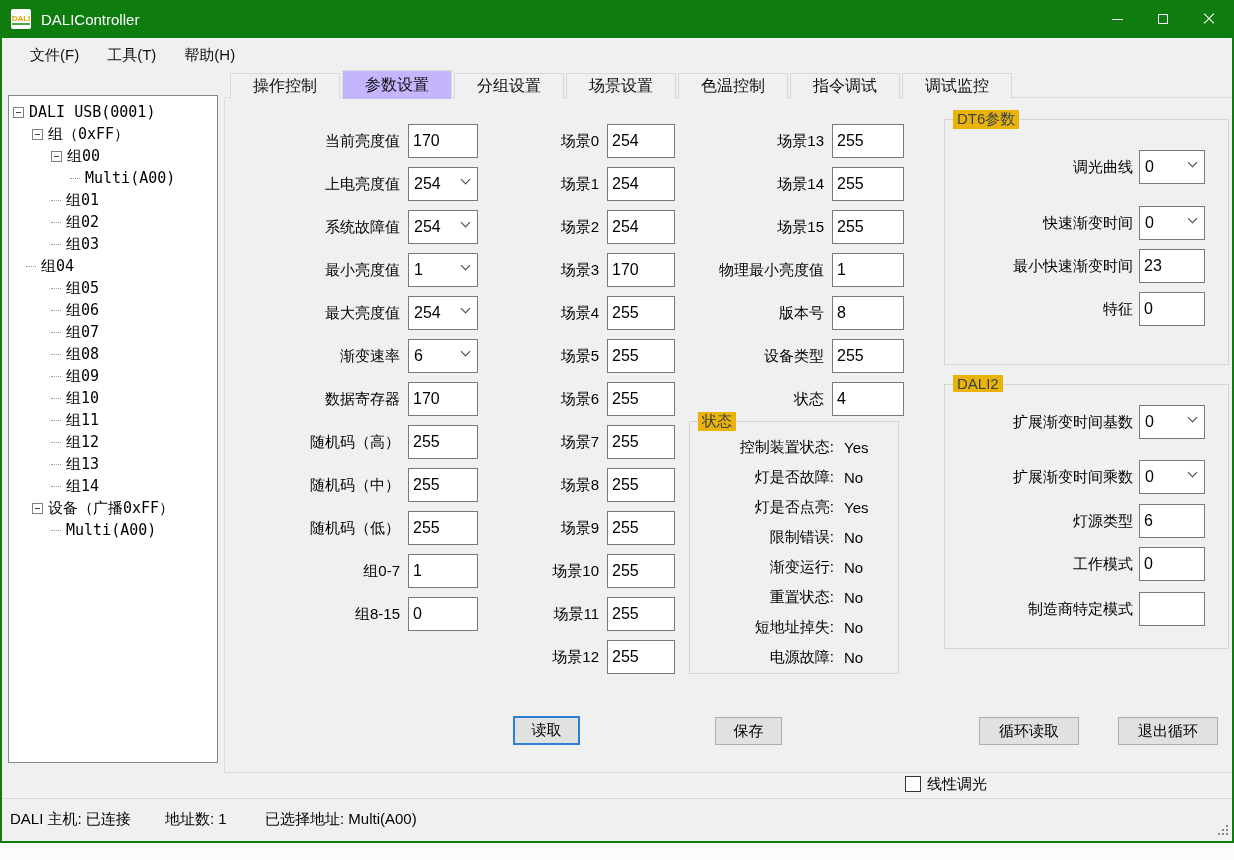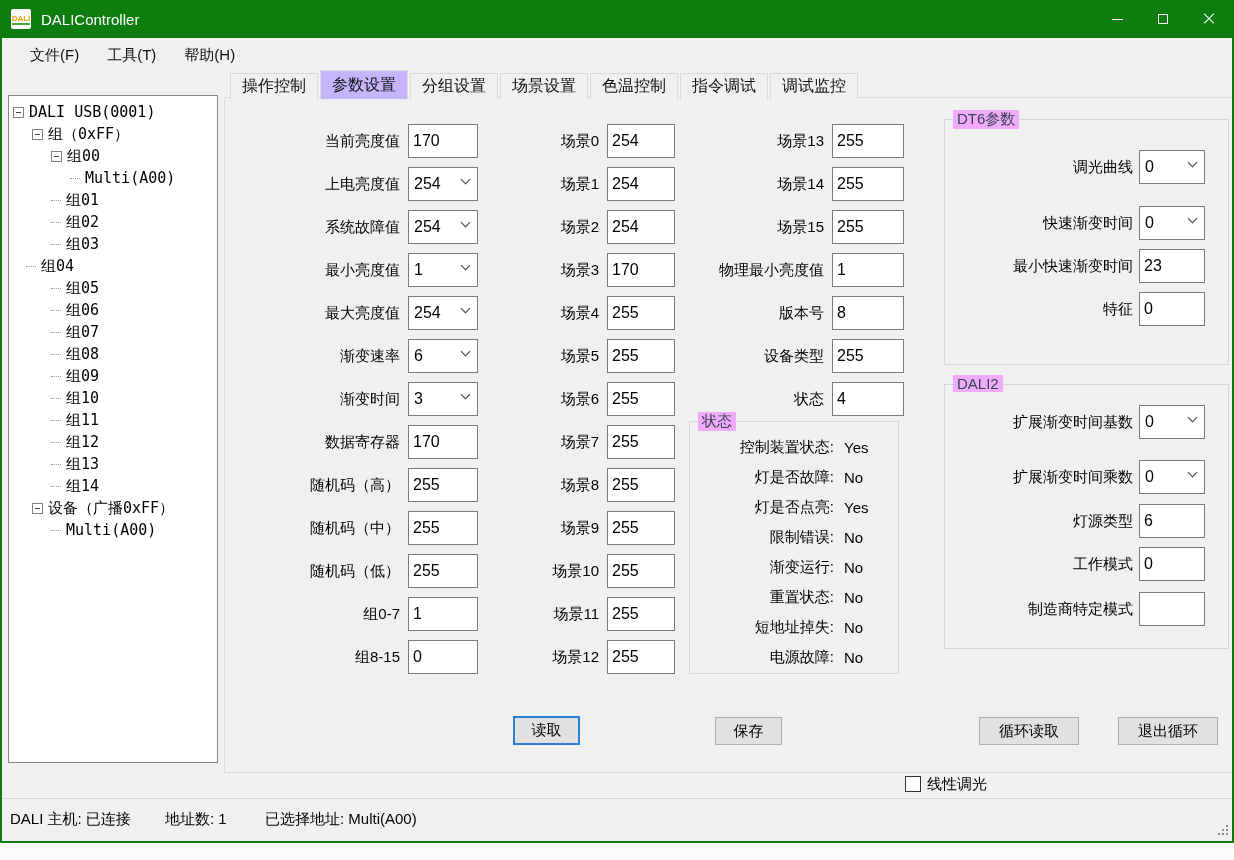--- a/index.html
+++ b/index.html
@@ -26,21 +26,21 @@
   .menuitem { padding:0 14px; font-size:15px; height:24px; line-height:24px; color:#111; }
   .menuitem:first-child { margin-left:14px; }
   
   .tree { position:absolute; left:6px; top:95px; width:210px; height:668px; background:#fff; border:1px solid #828790; overflow:hidden; padding-top:5px; }
   .titem { height:22px; display:flex; align-items:center; font-family:"DejaVu Sans Mono", monospace; font-size:15px; color:#000; white-space:nowrap; }
   .expander { flex:0 0 auto; width:11px; height:11px; border:1px solid #808080; background:#fff; position:relative; margin-right:5px; }
   .expander::after { content:""; position:absolute; left:2px; top:4px; width:5px; height:1px; background:#444; }
   .connector { flex:0 0 auto; width:10px; height:0; border-top:1px dotted #9a9a9a; margin-right:5px; }
   
   .tabstrip { position:absolute; left:228px; top:70px; height:29px; display:flex; align-items:flex-end; z-index:3; }
-  .tab { height:26px; padding:0 11px; display:flex; align-items:center; font-size:16px; background:#f0f0f0; border:1px solid #d9d9d9; border-bottom:none; margin-right:2px; color:#111; }
+  .tab { height:26px; padding:0 22px; display:flex; align-items:center; font-size:16px; background:#f0f0f0; border:1px solid #d9d9d9; border-bottom:none; margin-right:2px; color:#111; }
   .tab.active { height:29px; background:#c4b5fd; border:1px solid #dcdcdc; border-bottom:none; }
   .tabpanel { position:absolute; left:222px; top:97px; width:1010px; height:676px; background:#f0f0f0; border:1px solid #dcdcdc; z-index:1; }
   
   .frow { display:flex; align-items:center; height:26px; margin-bottom:17px; }
   .flabel { font-size:15px; color:#000; text-align:right; white-space:nowrap; }
   .finput, .fcombo { height:34px; border:1px solid #7a7a7a; background:#fff; font-size:16px; font-family:"Liberation Sans", sans-serif; color:#000; }
   .finput { padding:0 4px; }
   .fcombo { position:relative; display:flex; align-items:center; padding-left:5px; }
   .chev { position:absolute; right:8px; top:8px; width:7px; height:7px; border-right:1.5px solid #424242; border-bottom:1.5px solid #424242; transform:rotate(45deg); }
   .col { position:absolute; }
@@ -48,21 +48,21 @@
   #col1 .flabel { width:117px; margin-right:8px; }
   #col1 .finput, #col1 .fcombo { width:70px; }
   #col2 { left:280px; top:30px; }
   #col2 .flabel { width:94px; margin-right:8px; }
   #col2 .finput { width:68px; }
   #col3 { left:466px; top:30px; }
   #col3 .flabel { width:133px; margin-right:8px; }
   #col3 .finput { width:72px; }
   
   .group { position:absolute; border:1px solid #d5d5d5; }
-  .gtitle { position:absolute; top:-10px; left:8px; background:#f0abfc; padding:0 4px; font-size:15px; color:#39414f; }
+  .gtitle { position:absolute; top:-10px; left:8px; background:#eab308; padding:0 4px; font-size:15px; color:#39414f; }
   #grp-status { left:464px; top:323px; width:210px; height:253px; }
   #grp-status .srow { display:flex; align-items:center; height:22px; margin-bottom:8px; }
   #grp-status .srow:first-of-type { margin-top:14px; }
   .slabel { width:144px; text-align:right; font-size:15px; color:#000; }
   .svalue { margin-left:10px; font-size:15px; color:#000; }
   #grp-dt6 { left:719px; top:21px; width:285px; height:246px; }
   #grp-dali2 { left:719px; top:286px; width:285px; height:265px; }
   .grows .flabel { width:188px; margin-right:6px; }
   .grows .finput, .grows .fcombo { width:66px; }
   .grows .frow { margin-bottom:0; }
@@ -251,27 +251,20 @@
           </div>
         </div>
       <div class="frow">
           <span class="flabel">渐变速率</span>
           <div class="fcombo">
             <span>6</span>
             <span class="chev"></span>
           </div>
         </div>
       <div class="frow">
-          <span class="flabel">渐变时间</span>
-          <div class="fcombo">
-            <span>3</span>
-            <span class="chev"></span>
-          </div>
-        </div>
-      <div class="frow">
           <span class="flabel">数据寄存器</span>
           <input class="finput" value="170" style="">
         </div>
       <div class="frow">
           <span class="flabel">随机码（高）</span>
           <input class="finput" value="255" style="">
         </div>
       <div class="frow">
           <span class="flabel">随机码（中）</span>
           <input class="finput" value="255" style="">

